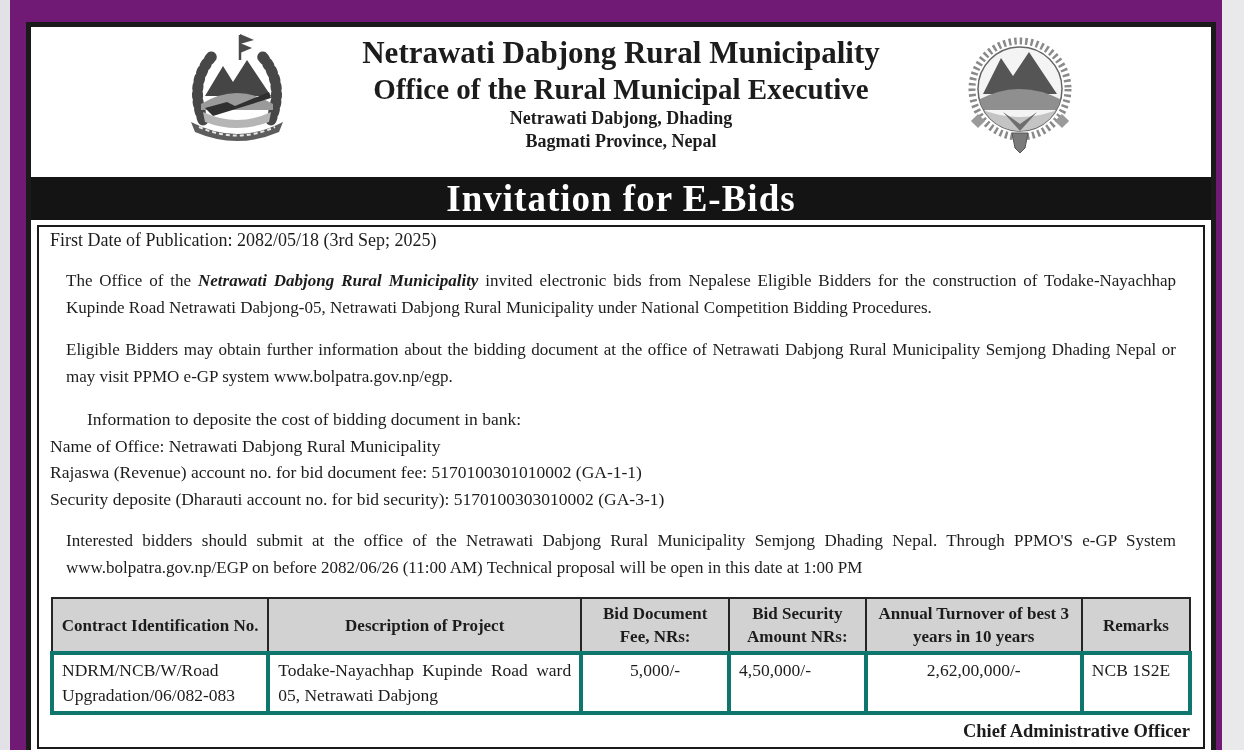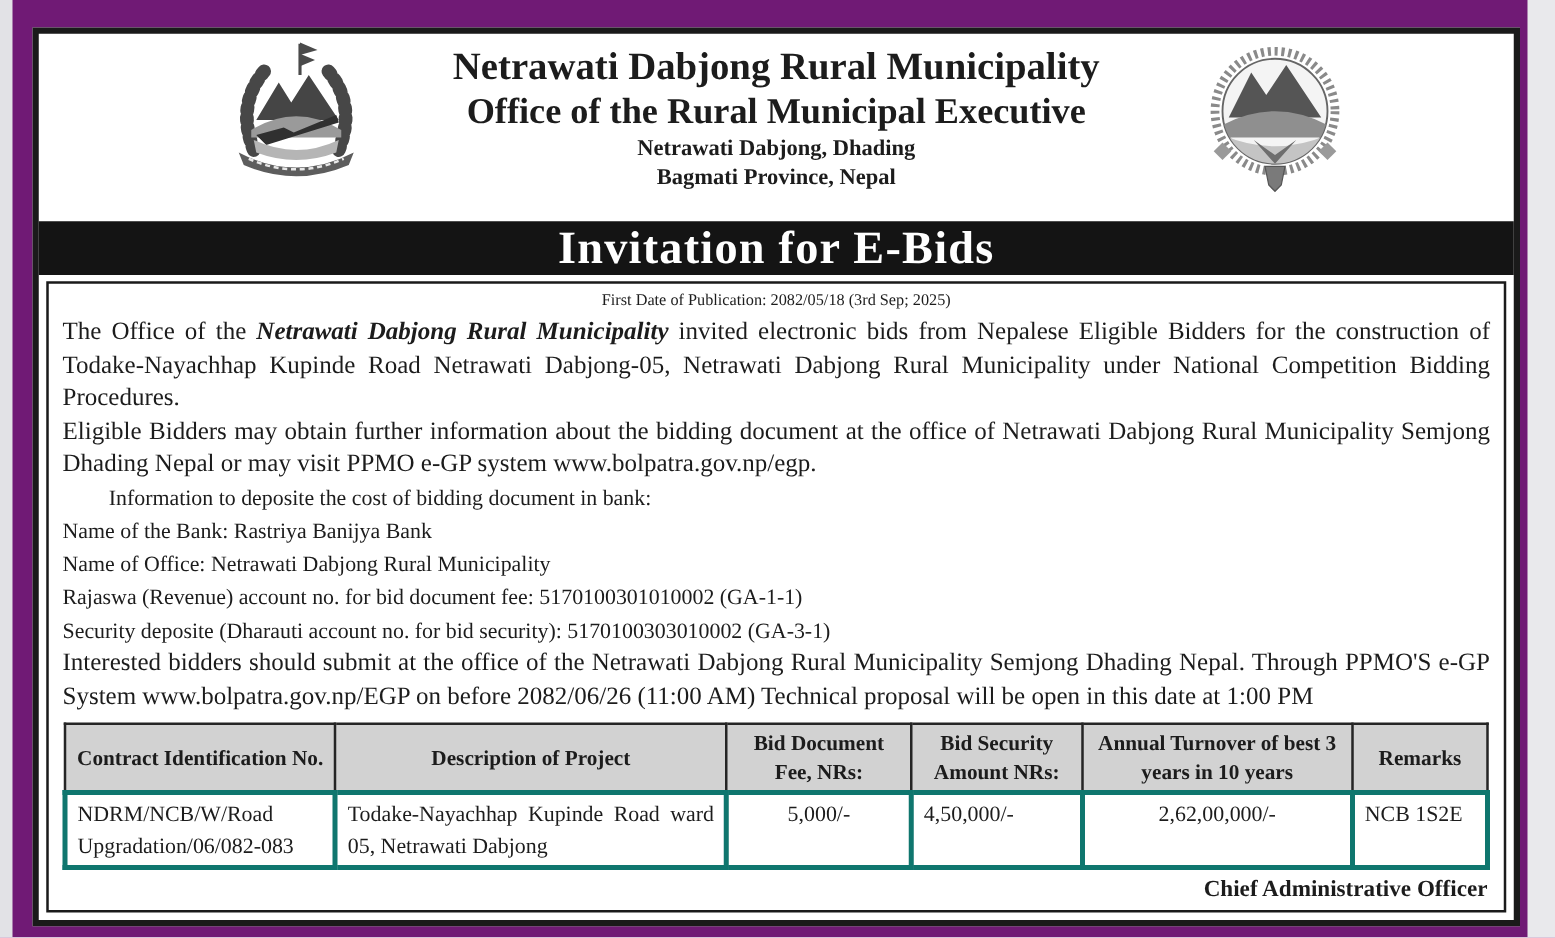--- a/index.html
+++ b/index.html
@@ -32,22 +32,22 @@
   .title-municipality{font-size:31px;font-weight:bold;line-height:37px;}
   .title-office{font-size:29px;font-weight:bold;line-height:36px;}
   .title-sub{font-size:18px;font-weight:bold;line-height:23px;}
   
   .banner{
     background:var(--banner-bg);color:#fff;text-align:center;
     font-size:37px;font-weight:bold;line-height:43px;letter-spacing:1px;margin-top:14px;
   }
   
   .content{margin:5px 6px 6px;border:2px solid var(--border);padding:1px 11px 0;}
-  .pub-line{text-align:center;font-size:13px;line-height:24px;}
-  .doc-para{margin:0;font-size:20px;line-height:26.5px;text-align:justify;}
+  .pub-line{text-align:left;font-size:18px;line-height:24px;}
+  .doc-para{margin:16px;font-size:17px;line-height:26.5px;text-align:justify;}
   .doc-para .em-bold{font-weight:bold;font-style:italic;}
   .bank-heading{font-weight:normal;font-size:17.5px;line-height:26.5px;margin-left:37px;}
   .bank-line{font-size:17.5px;line-height:26.5px;}
   
   .bid-table{width:100%;border-collapse:collapse;margin-top:8px;}
   .bid-table th{
     background:var(--table-header-bg);
     border:2px solid #252525;
     font-size:17px;font-weight:bold;line-height:23px;
     padding:3px 4px;text-align:center;
@@ -122,21 +122,20 @@
 
     <div class="content">
 
       <div class="pub-line">First Date of Publication: 2082/05/18 (3rd Sep; 2025)</div>
 
       <p class="doc-para"><span>The Office of the </span><span class="em-bold">Netrawati Dabjong Rural Municipality</span><span> invited electronic bids from Nepalese Eligible Bidders for the construction of Todake-Nayachhap Kupinde Road Netrawati Dabjong-05, Netrawati Dabjong Rural Municipality under National Competition Bidding Procedures.</span></p>
 
       <p class="doc-para">Eligible Bidders may obtain further information about the bidding document at the office of Netrawati Dabjong Rural Municipality Semjong Dhading Nepal or may visit PPMO e-GP system  www.bolpatra.gov.np/egp.</p>
 
       <div class="bank-heading">Information to deposite the cost of bidding document in bank:</div>
-      <div class="bank-line">Name of the Bank: Rastriya Banijya Bank</div>
       <div class="bank-line">Name of Office: Netrawati Dabjong Rural Municipality</div>
       <div class="bank-line">Rajaswa (Revenue) account no. for bid document fee: 5170100301010002 (GA-1-1)</div>
       <div class="bank-line">Security deposite (Dharauti account no. for bid security): 5170100303010002 (GA-3-1)</div>
 
       <p class="doc-para">Interested bidders should submit at the office of the Netrawati Dabjong Rural Municipality Semjong Dhading Nepal. Through PPMO'S e-GP System www.bolpatra.gov.np/EGP on before 2082/06/26 (11:00 AM) Technical proposal will be open in this date at 1:00 PM</p>
 
       <table class="bid-table">
         <colgroup>
           <col style="width:19%">
             <col style="width:27.5%">

